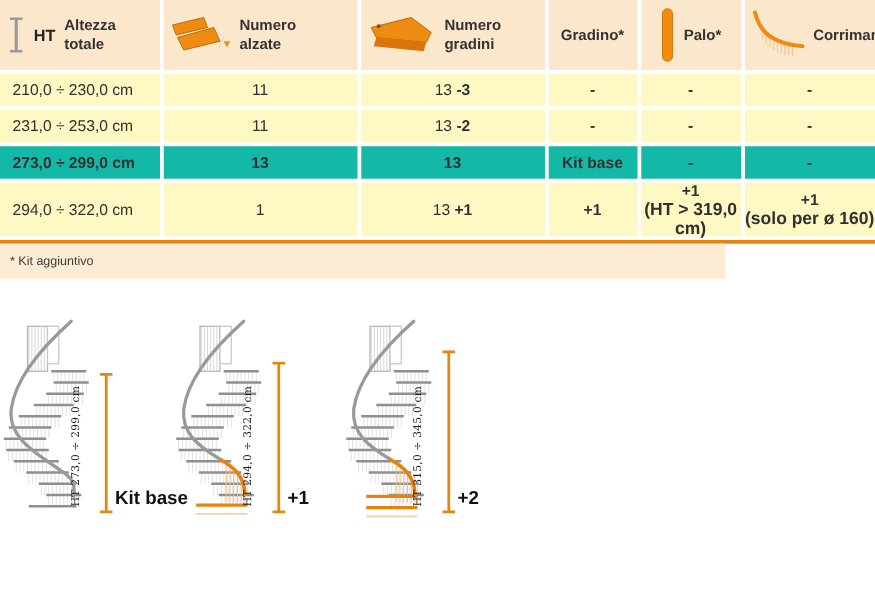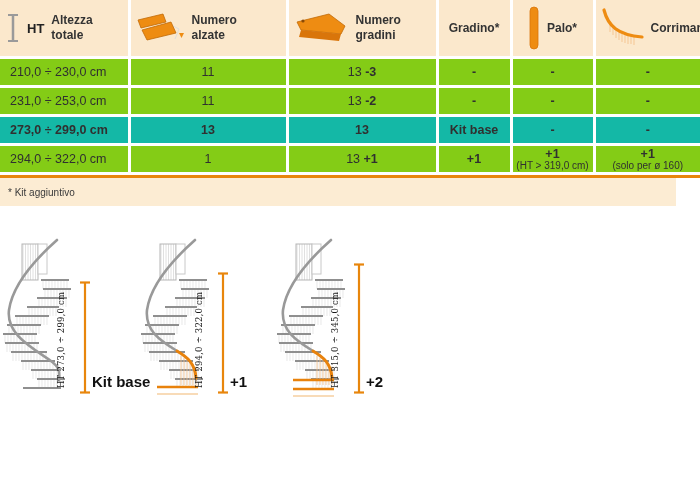--- a/index.html
+++ b/index.html
@@ -12,36 +12,36 @@
   table.spec{
     width:700px;border-collapse:collapse;table-layout:fixed;padding-left:12px;
   }
   th,td{
     border-right:3px solid #ffffff;border-bottom:3px solid #ffffff;
     padding:0;vertical-align:middle;
   }
   th:last-child,td:last-child{border-right:none;}
   thead th{background:#fbe8cc;height:56px;}
   tbody tr{height:29px;}
-  tbody td{background:#84cc16;font-size:12.5px;text-align:center;}
+  tbody td{background:#fef9c3;font-size:12.5px;text-align:center;}
   tbody tr.highlight td{background:#14b8a6;font-weight:bold;}
   td.c-altezza{text-align:left;padding-left:10px;}
   td strong{font-weight:bold;}
-  .note{font-size:10px;line-height:1.05;font-weight:normal;color:#303030;}
+  .note{font-size:14px;line-height:1.05;font-weight:bold;color:#303030;}
   .hcell{display:flex;align-items:center;gap:7px;padding:2px 6px;}
   .hcell.center{justify-content:center;}
   .hlabel{
     font-size:12px;color:#333;text-align:left;white-space:pre-line;line-height:1.25;
   }
   .ht-abbrev{font-weight:bold;font-size:13px;color:#222;}
   .icon{display:inline-flex;flex:0 0 auto;}
   
   .orange-divider{height:3px;background:#e8860c;width:700px;}
   .footnote-band{
-    width:676px;height:28px;background:#fcecd3;display:flex;align-items:center;
+    width:580px;height:28px;background:#fcecd3;display:flex;align-items:center;
   }
   .footnote-text{font-size:10px;color:#3a3a3a;padding-left:8px;}
   
   .figures{position:relative;width:700px;height:228px;background:#ffffff;}
   .figure{position:absolute;top:20px;width:140px;height:178px;}
   .figure:nth-child(1){left:2px;}
   .figure:nth-child(2){left:140px;}
   .figure:nth-child(3){left:276px;}
   .stair{position:absolute;left:0;top:2px;}
   .dim{position:absolute;left:76px;bottom:10px;}

